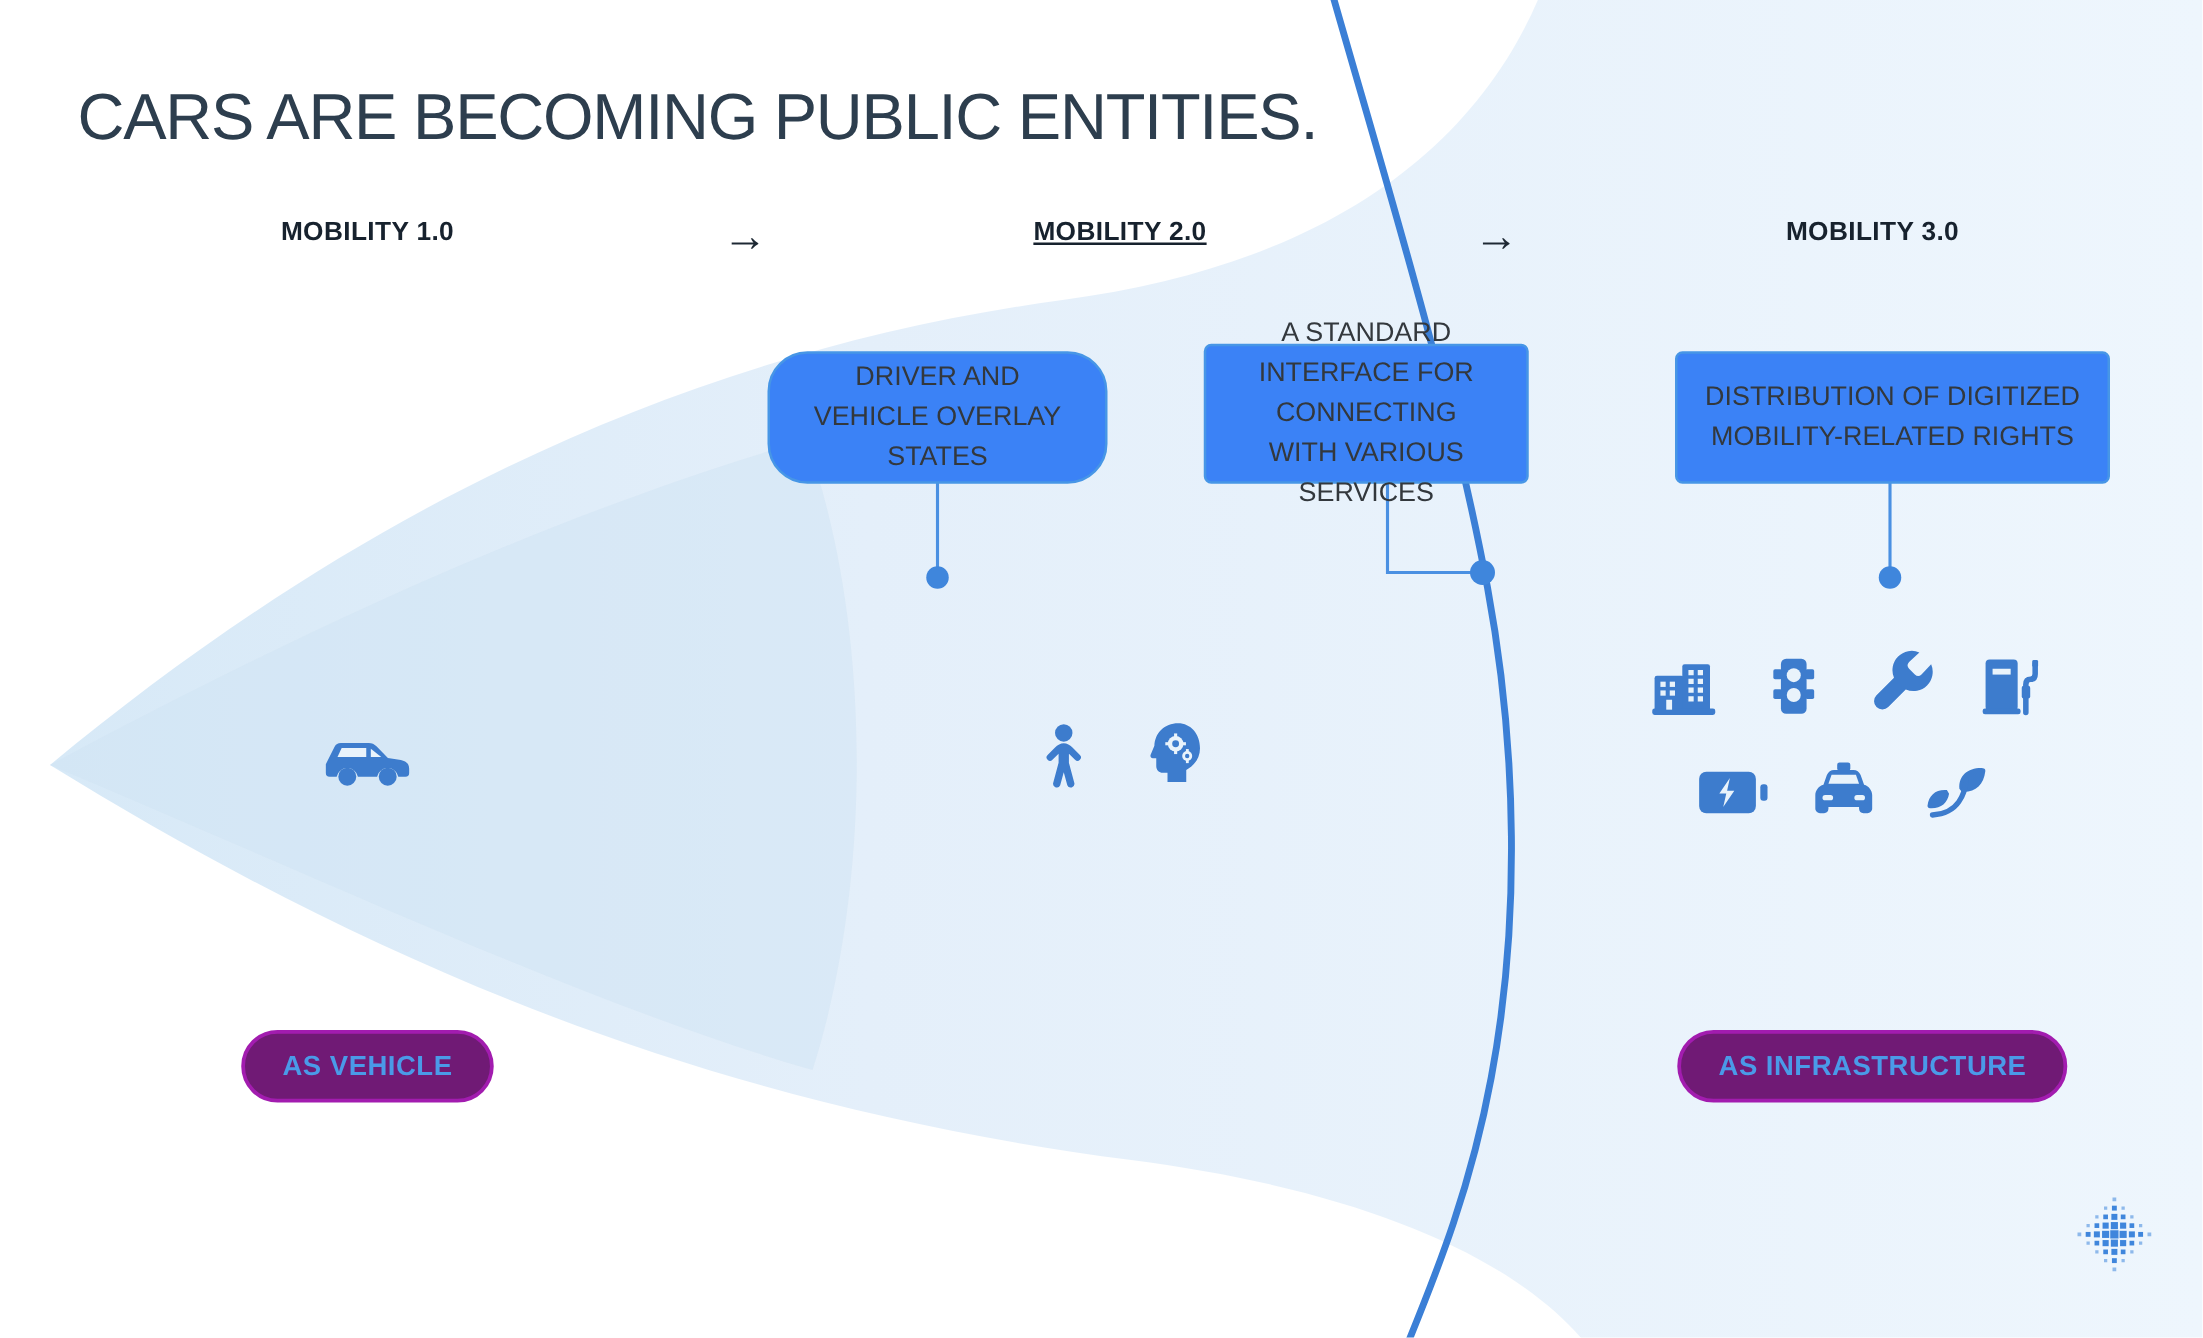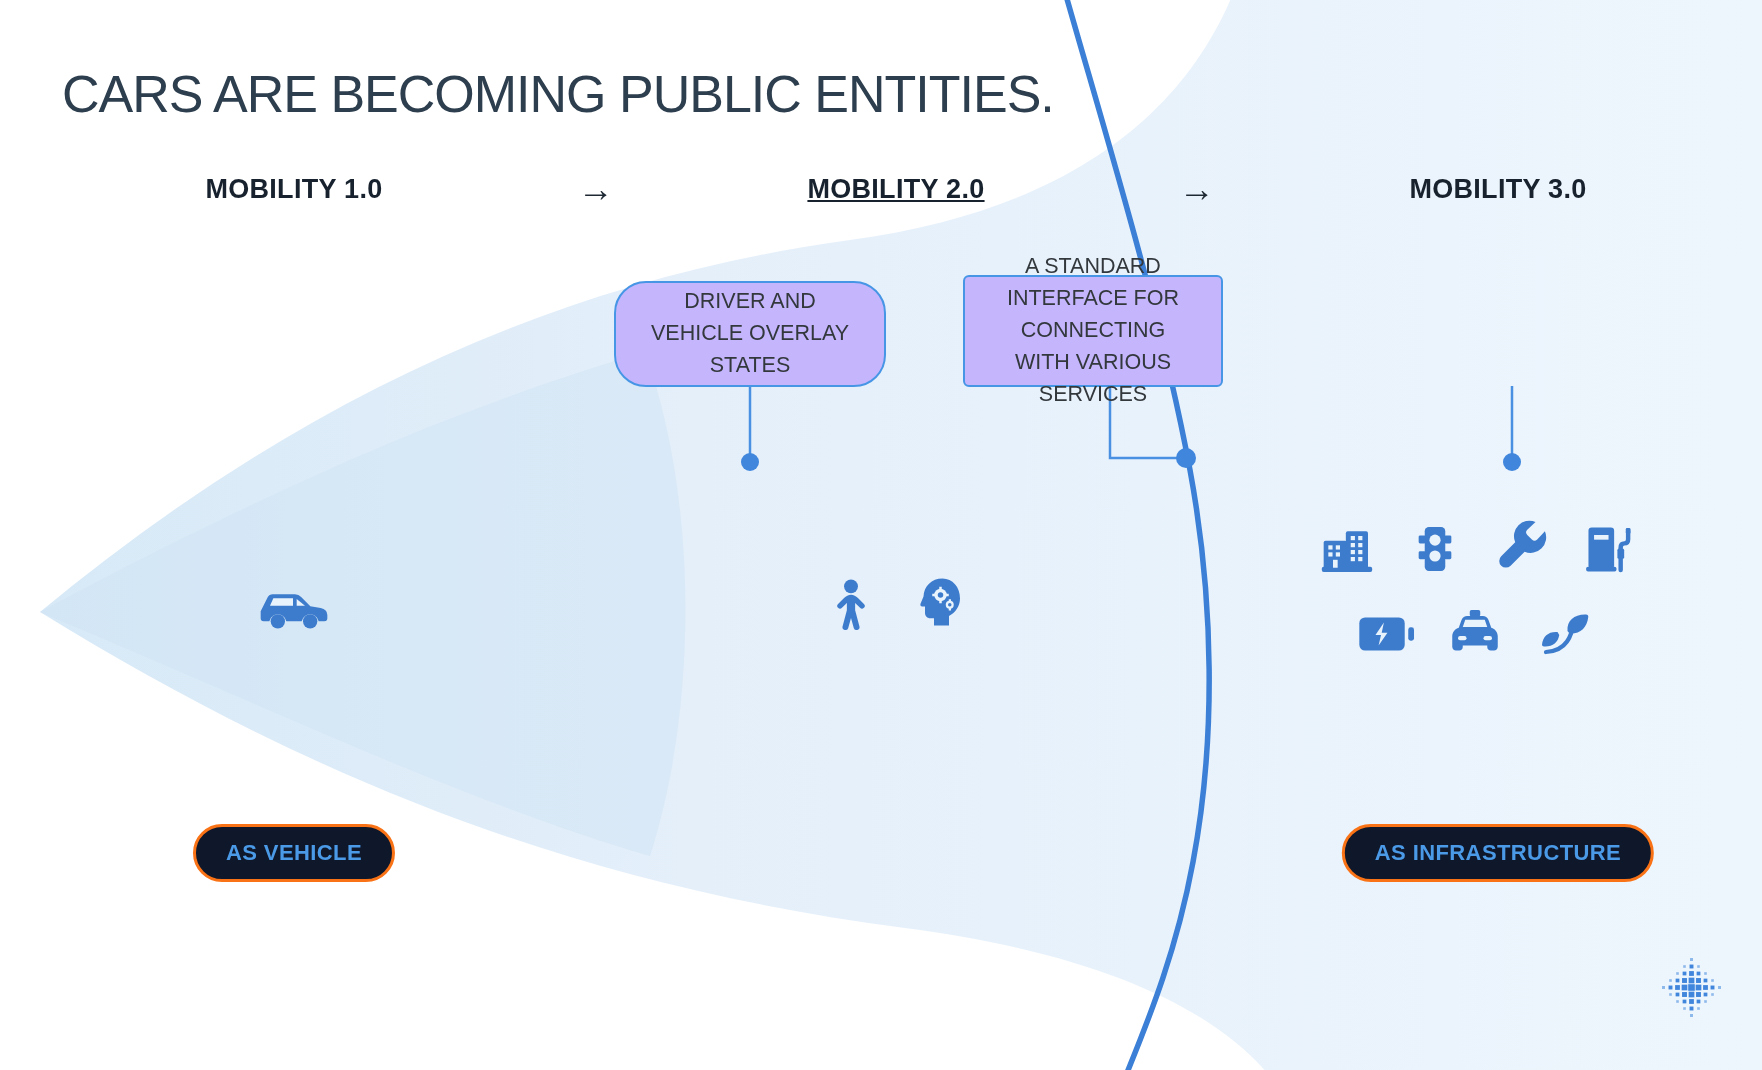--- a/index.html
+++ b/index.html
@@ -13,37 +13,37 @@
   #stage { position:absolute; inset:0; width:1762px; height:1070px; }
   .bg-svg { position:absolute; left:0; top:0; z-index:0; }
   .title {
     position:absolute; left:62px; top:64px; z-index:3;
     font-size:52px; font-weight:400; letter-spacing:-1px;
     color:#2d3e4e; white-space:nowrap;
   }
   .col-header {
     position:absolute; top:174px; width:340px; z-index:3;
     text-align:center; transform:translateX(-50%);
-    font-size:27px; font-weight:800; letter-spacing:.3px; color:#17222e;
+    font-size:21px; font-weight:800; letter-spacing:.3px; color:#17222e;
     white-space:nowrap;
   }
   .flow-arrow {
     position:absolute; top:168px; z-index:3; transform:translateX(-50%);
     font-size:36px; font-weight:400; color:#1d2833;
   }
   .callout {
     position:absolute; z-index:2;
-    background:#c4b5fd; border:2px solid #4796e6; border-radius:6px;
+    background:#3b82f6; border:2px solid #4796e6; border-radius:6px;
     display:flex; align-items:center; justify-content:center;
     text-align:center; padding:10px 20px;
     font-size:21.5px; line-height:1.48; color:#33383d;
   }
   .pill {
     position:absolute; z-index:3; transform:translate(-50%,-50%);
-    background:#0f172a; border:3px solid #f97316; border-radius:999px;
+    background:#701a75; border:3px solid #a21caf; border-radius:999px;
     padding:13px 30px; color:#4a9ae8;
     font-size:22px; font-weight:700; letter-spacing:.4px; white-space:nowrap;
   }
   .icon { position:absolute; z-index:2; transform:translate(-50%,-50%); line-height:0; }
   .logo { position:absolute; z-index:3; }
 </style>
 </head>
 <body>
 
 <div id="stage">
@@ -82,20 +82,21 @@
   <div class="title">CARS ARE BECOMING PUBLIC ENTITIES.</div>
 
   <div class="col-header" style="left:294px;">MOBILITY 1.0</div>
   <div class="flow-arrow" style="left:596px;">→</div>
   <div class="col-header" style="left:896px;text-decoration:underline;">MOBILITY 2.0</div>
   <div class="flow-arrow" style="left:1197px;">→</div>
   <div class="col-header" style="left:1498px;">MOBILITY 3.0</div>
 
   <div class="callout" style="left:614px; top:281px; width:272px; height:106px;border-radius:32px;">DRIVER AND VEHICLE OVERLAY STATES</div>
   <div class="callout" style="left:963px; top:275px; width:260px; height:112px; padding:8px 26px;">A STANDARD INTERFACE FOR CONNECTING WITH VARIOUS SERVICES</div>
+  <div class="callout" style="left:1340px; top:281px; width:348px; height:106px;">DISTRIBUTION OF DIGITIZED MOBILITY-RELATED RIGHTS</div>
 
   <div class="icon" style="left:294px; top:608px;">
     <svg width="80" height="48" viewBox="0 0 48 28" fill="#3d7ccd">
       <path d="M4,16 L8.2,7.6 Q9.1,5.8 11.2,5.8 L24.6,5.8 Q26.8,5.8 28.3,7.4 L33.8,13 L40,14 Q44,14.8 44,18.2 L44,20.2 Q44,22 42.2,22 L38.8,22 A5.2,5.2 0 0,0 28.6,22 L19.4,22 A5.2,5.2 0 0,0 9.2,22 L5.8,22 Q4,22 4,20.2 Z"></path>
       <path d="M11.6,8.2 L23.4,8.2 L23.4,12.6 L9.6,12.6 Z" fill="#e9f3fb"></path>
       <path d="M25.6,8.6 L30.6,12.6 L25.6,12.6 Z" fill="#e9f3fb"></path>
       <circle cx="14.3" cy="22" r="4.3"></circle>
         <circle cx="33.7" cy="22" r="4.3"></circle>
     </svg>
   </div>

